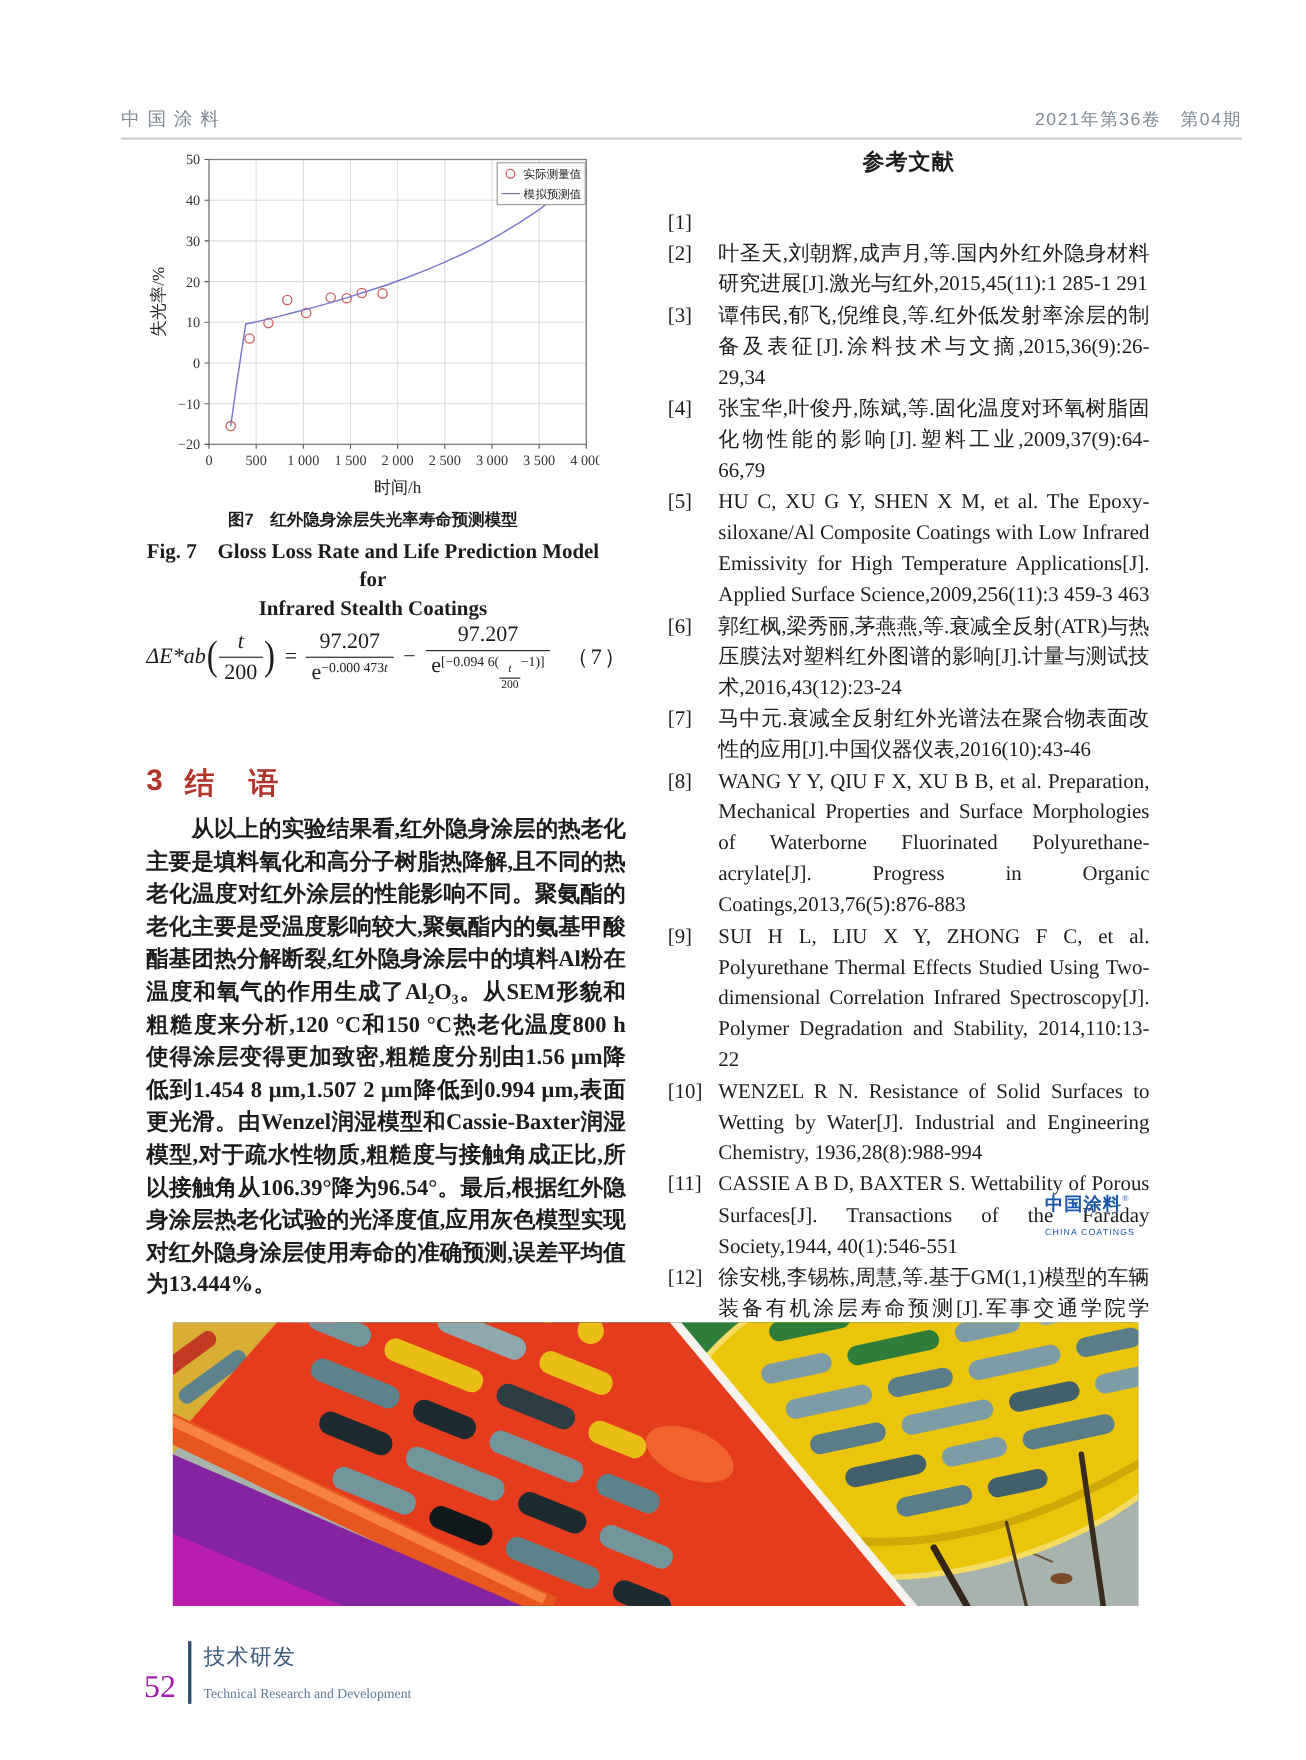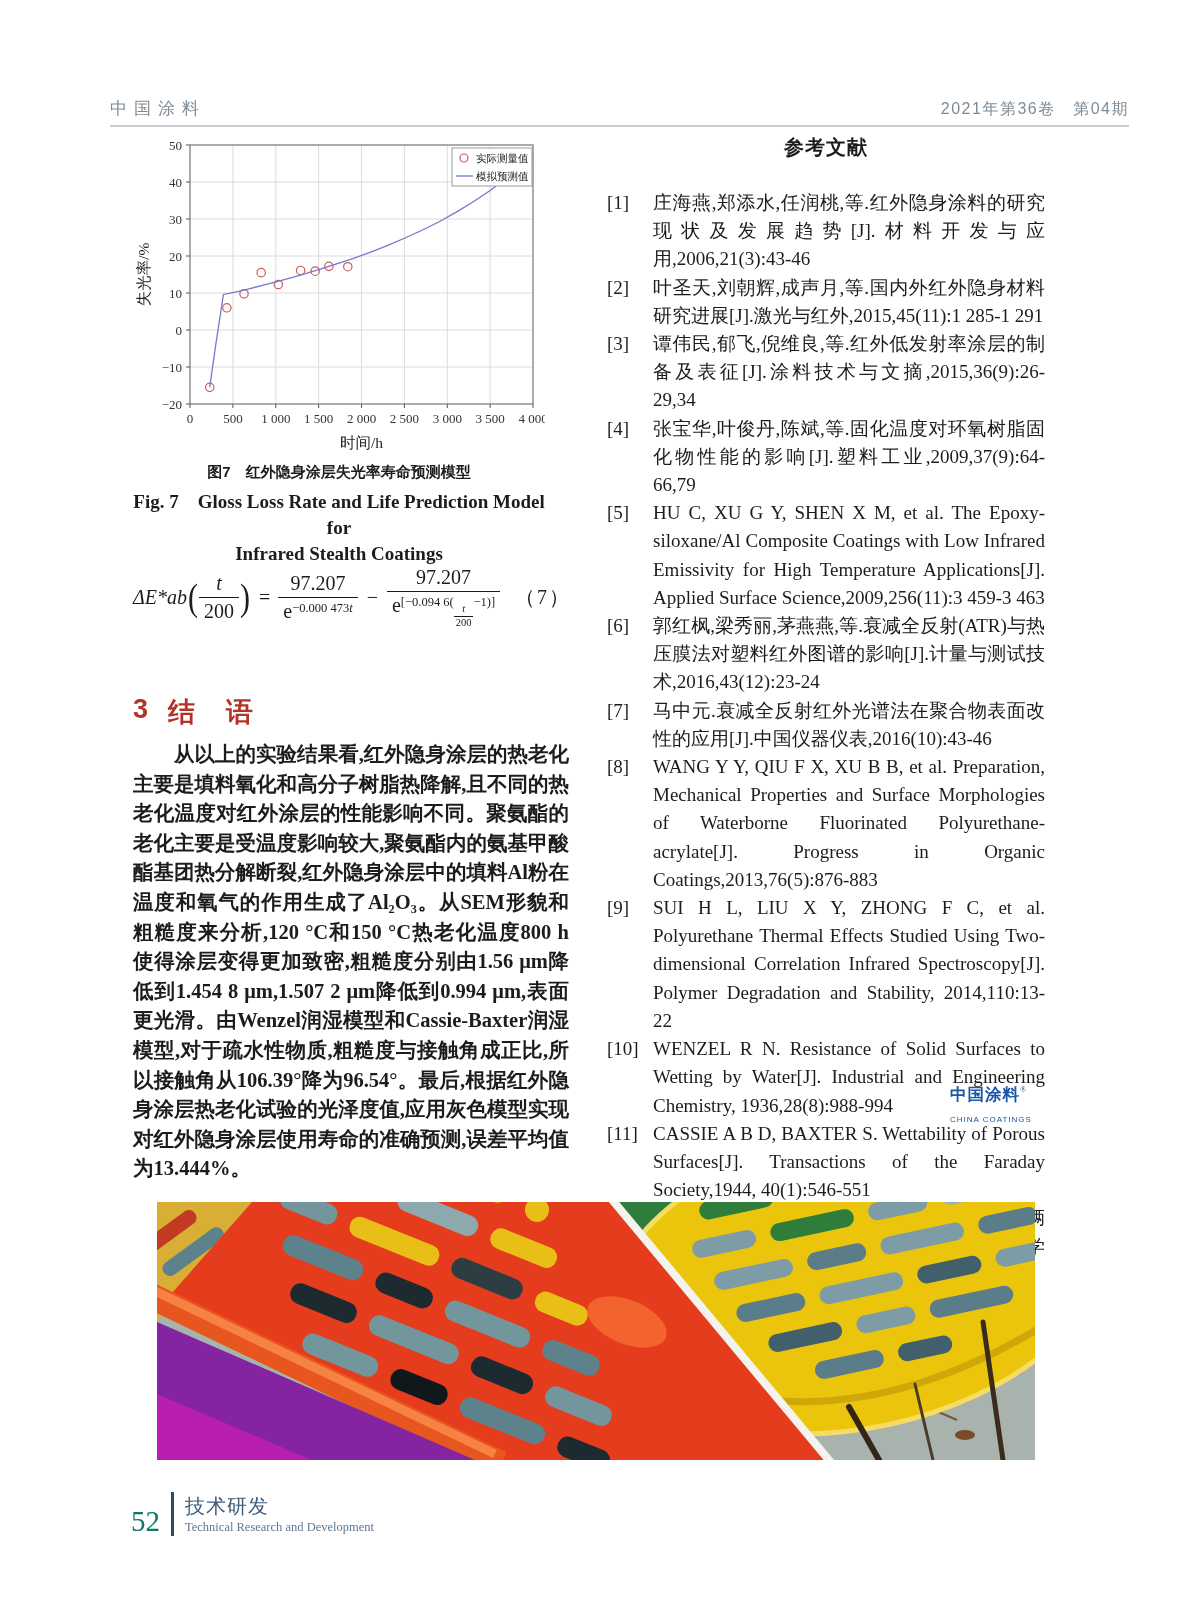--- a/index.html
+++ b/index.html
@@ -54,25 +54,25 @@
   .logo{position:absolute;left:950px;top:1086px;width:96px;text-align:left;line-height:1.05;}
   .logo-cn{color:#1a57a8;font-weight:bold;font-size:16.5px;font-family:"Liberation Sans",sans-serif;letter-spacing:1px;}
   .logo-mark{color:#1a57a8;font-size:8px;vertical-align:8px;}
   .logo-en{color:#1a57a8;font-size:8px;letter-spacing:1px;font-family:"Liberation Sans",sans-serif;margin-top:12px;}
 
   
   .photo{position:absolute;left:157px;top:1202px;width:878px;height:258px;overflow:hidden;background:#a8b3ae;}
 
   
   .footer{position:absolute;left:131px;top:1492px;display:flex;align-items:stretch;}
-  .page-num{font-size:29px;color:#0f766e;margin-right:11px;align-self:flex-end;line-height:1;}
+  .page-num{font-size:29px;color:#a21caf;margin-right:11px;align-self:flex-end;line-height:1;}
   .footer-divider{width:3px;background:#2e4a6b;margin-right:11px;}
   .footer-col{display:flex;flex-direction:column;justify-content:space-between;padding:1px 0;}
   .footer-cn{font-family:"Liberation Sans",sans-serif;font-weight:normal;font-size:20px;color:#3c5a7a;letter-spacing:1px;}
-  .footer-en{font-size:12.5px;color:#5c7894;margin-top:0;}
+  .footer-en{font-size:12.5px;color:#5c7894;margin-top:13px;}
 </style>
 </head>
 <body>
 
 <div class="page">
 
   <div class="header">
     <span class="jname">中国涂料</span>
     <span class="issue">2021年第36卷　第04期</span>
   </div>
@@ -197,21 +197,20 @@
     <span class="no">3</span>
     <span class="ttl">结　语</span>
   </div>
   <div class="body-par">从以上的实验结果看,红外隐身涂层的热老化主要是填料氧化和高分子树脂热降解,且不同的热老化温度对红外涂层的性能影响不同。聚氨酯的老化主要是受温度影响较大,聚氨酯内的氨基甲酸酯基团热分解断裂,红外隐身涂层中的填料Al粉在温度和氧气的作用生成了Al₂O₃。从SEM形貌和粗糙度来分析,120 °C和150 °C热老化温度800 h使得涂层变得更加致密,粗糙度分别由1.56 μm降低到1.454 8 μm,1.507 2 μm降低到0.994 μm,表面更光滑。由Wenzel润湿模型和Cassie-Baxter润湿模型,对于疏水性物质,粗糙度与接触角成正比,所以接触角从106.39°降为96.54°。最后,根据红外隐身涂层热老化试验的光泽度值,应用灰色模型实现对红外隐身涂层使用寿命的准确预测,误差平均值为13.444%。</div>
 
   <div class="refs">
     <div class="refs-title">参考文献</div>
     <div>
         <div class="ref-row">
           <span class="ref-num">[1]</span>
-          <div class="ref-text">庄海燕,郑添水,任润桃,等.红外隐身涂料的研究现状及发展趋势[J].材料开发与应用,2006,21(3):43-46</div>
         </div>
         <div class="ref-row">
           <span class="ref-num">[2]</span>
           <div class="ref-text">叶圣天,刘朝辉,成声月,等.国内外红外隐身材料研究进展[J].激光与红外,2015,45(11):1 285-1 291</div>
         </div>
         <div class="ref-row">
           <span class="ref-num">[3]</span>
           <div class="ref-text">谭伟民,郁飞,倪维良,等.红外低发射率涂层的制备及表征[J].涂料技术与文摘,2015,36(9):26-29,34</div>
         </div>
         <div class="ref-row">

